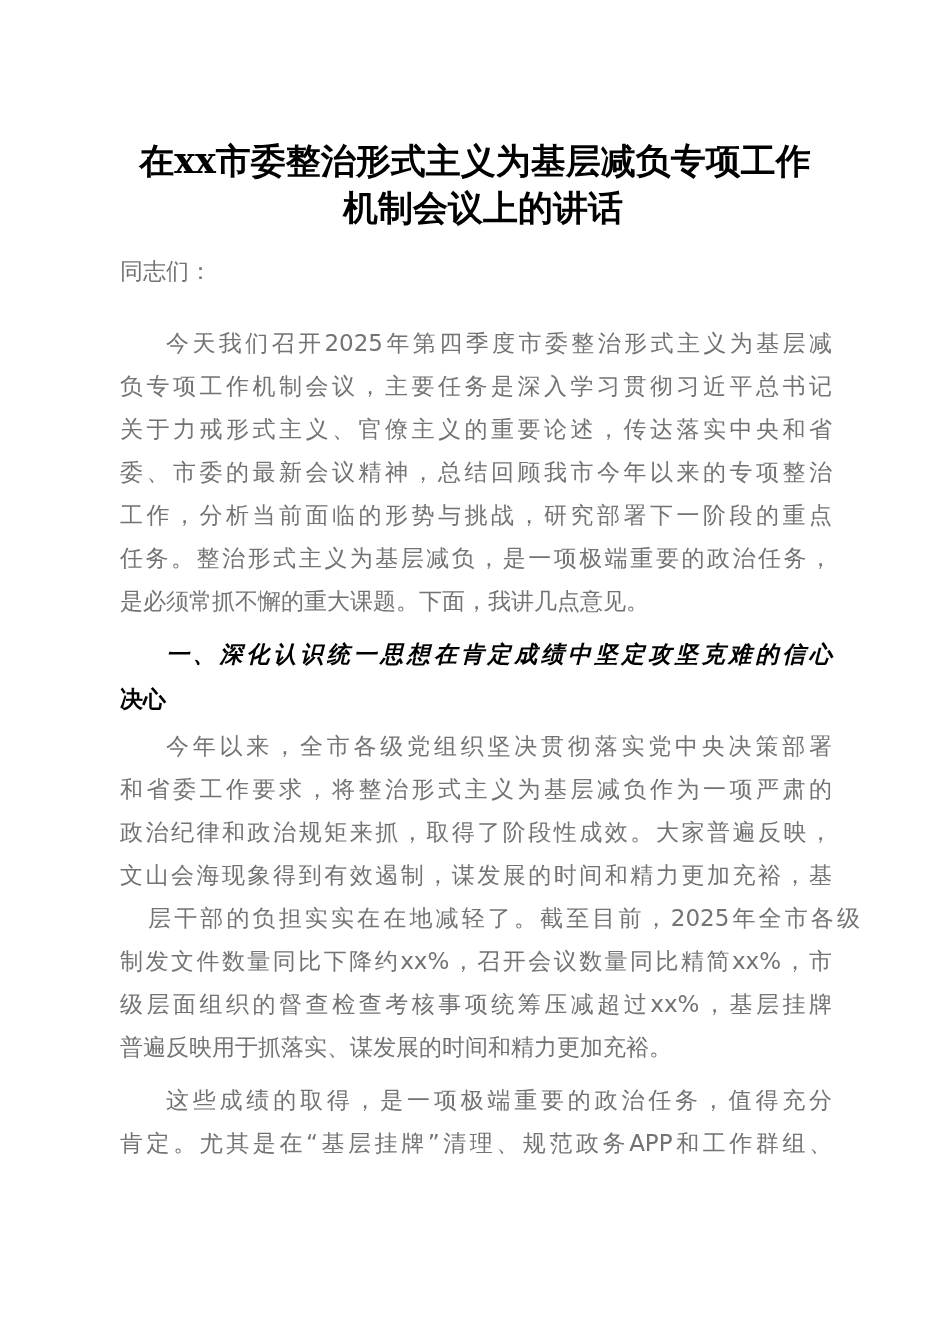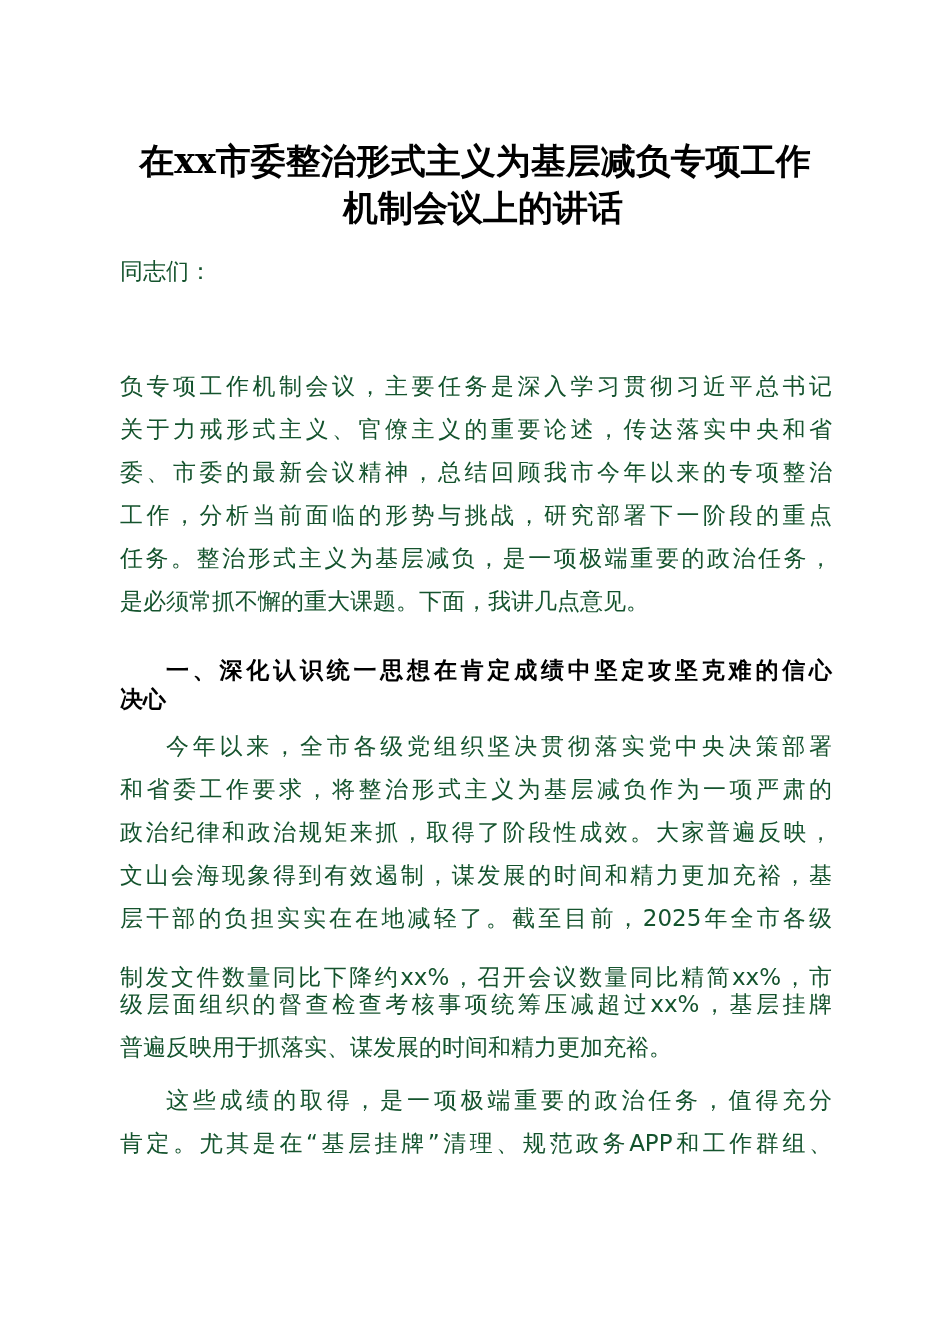--- a/index.html
+++ b/index.html
@@ -35,56 +35,57 @@
     .title.l1 { top: 136px; }
     .title.l2 { top: 183px; padding-left: 8px; }
     .line {
       position: absolute;
       left: 120px;
       width: 712px;
       font-family: "DejaVu Sans", "Liberation Sans", sans-serif;
       font-size: 23px;
       line-height: 30px;
       white-space: nowrap;
-      color: #14532d;
+      color: #737373;
       text-align: justify;
       text-align-last: justify;
     }
     .line.last { text-align-last: left; }
     .line.indent { left: 166px; width: 666px; }
     .heading {
       font-weight: bold;
       color: #000000;
     }
   </style>
 </head>
 <body>
 
 <div class="page">
 
   <div class="title l1">在xx市委整治形式主义为基层减负专项工作</div>
   <div class="title l2">机制会议上的讲话</div>
 
   <div class="line last" style="top:256px;">同志们：</div>
 
+  <div class="line indent" style="top:328px;">今天我们召开2025年第四季度市委整治形式主义为基层减</div>
   <div class="line" style="top:371px;">负专项工作机制会议，主要任务是深入学习贯彻习近平总书记</div>
   <div class="line" style="top:414px;">关于力戒形式主义、官僚主义的重要论述，传达落实中央和省</div>
   <div class="line" style="top:457px;">委、市委的最新会议精神，总结回顾我市今年以来的专项整治</div>
   <div class="line" style="top:543px;">任务。整治形式主义为基层减负，是一项极端重要的政治任务，</div>
   <div class="line" style="top:500px;">工作，分析当前面临的形势与挑战，研究部署下一阶段的重点</div>
   <div class="line last" style="top:586px;">是必须常抓不懈的重大课题。下面，我讲几点意见。</div>
 
-  <div class="line indent heading" style="top:655px;">一、深化认识统一思想在肯定成绩中坚定攻坚克难的信心</div>
+  <div class="line indent heading" style="top:639px;font-style:italic;">一、深化认识统一思想在肯定成绩中坚定攻坚克难的信心</div>
   <div class="line heading last" style="top:684px;">决心</div>
 
   <div class="line indent" style="top:731px;">今年以来，全市各级党组织坚决贯彻落实党中央决策部署</div>
   <div class="line" style="top:774px;">和省委工作要求，将整治形式主义为基层减负作为一项严肃的</div>
   <div class="line" style="top:817px;">政治纪律和政治规矩来抓，取得了阶段性成效。大家普遍反映，</div>
   <div class="line" style="top:860px;">文山会海现象得到有效遏制，谋发展的时间和精力更加充裕，基</div>
-  <div class="line" style="top:903px;">层干部的负担实实在在地减轻了。截至目前，2025年全市各级</div>
-  <div class="line" style="top:946px;margin-top:16px;">制发文件数量同比下降约xx%，召开会议数量同比精简xx%，市</div>
+  <div class="line" style="top:903px;margin-left:28px;">层干部的负担实实在在地减轻了。截至目前，2025年全市各级</div>
+  <div class="line" style="top:946px;">制发文件数量同比下降约xx%，召开会议数量同比精简xx%，市</div>
   <div class="line" style="top:989px;">级层面组织的督查检查考核事项统筹压减超过xx%，基层挂牌</div>
   <div class="line last" style="top:1032px;">普遍反映用于抓落实、谋发展的时间和精力更加充裕。</div>
 
   <div class="line indent" style="top:1085px;">这些成绩的取得，是一项极端重要的政治任务，值得充分</div>
   <div class="line" style="top:1128px;">肯定。尤其是在“基层挂牌”清理、规范政务APP和工作群组、</div>
 
 </div>
 
 </body></html>

